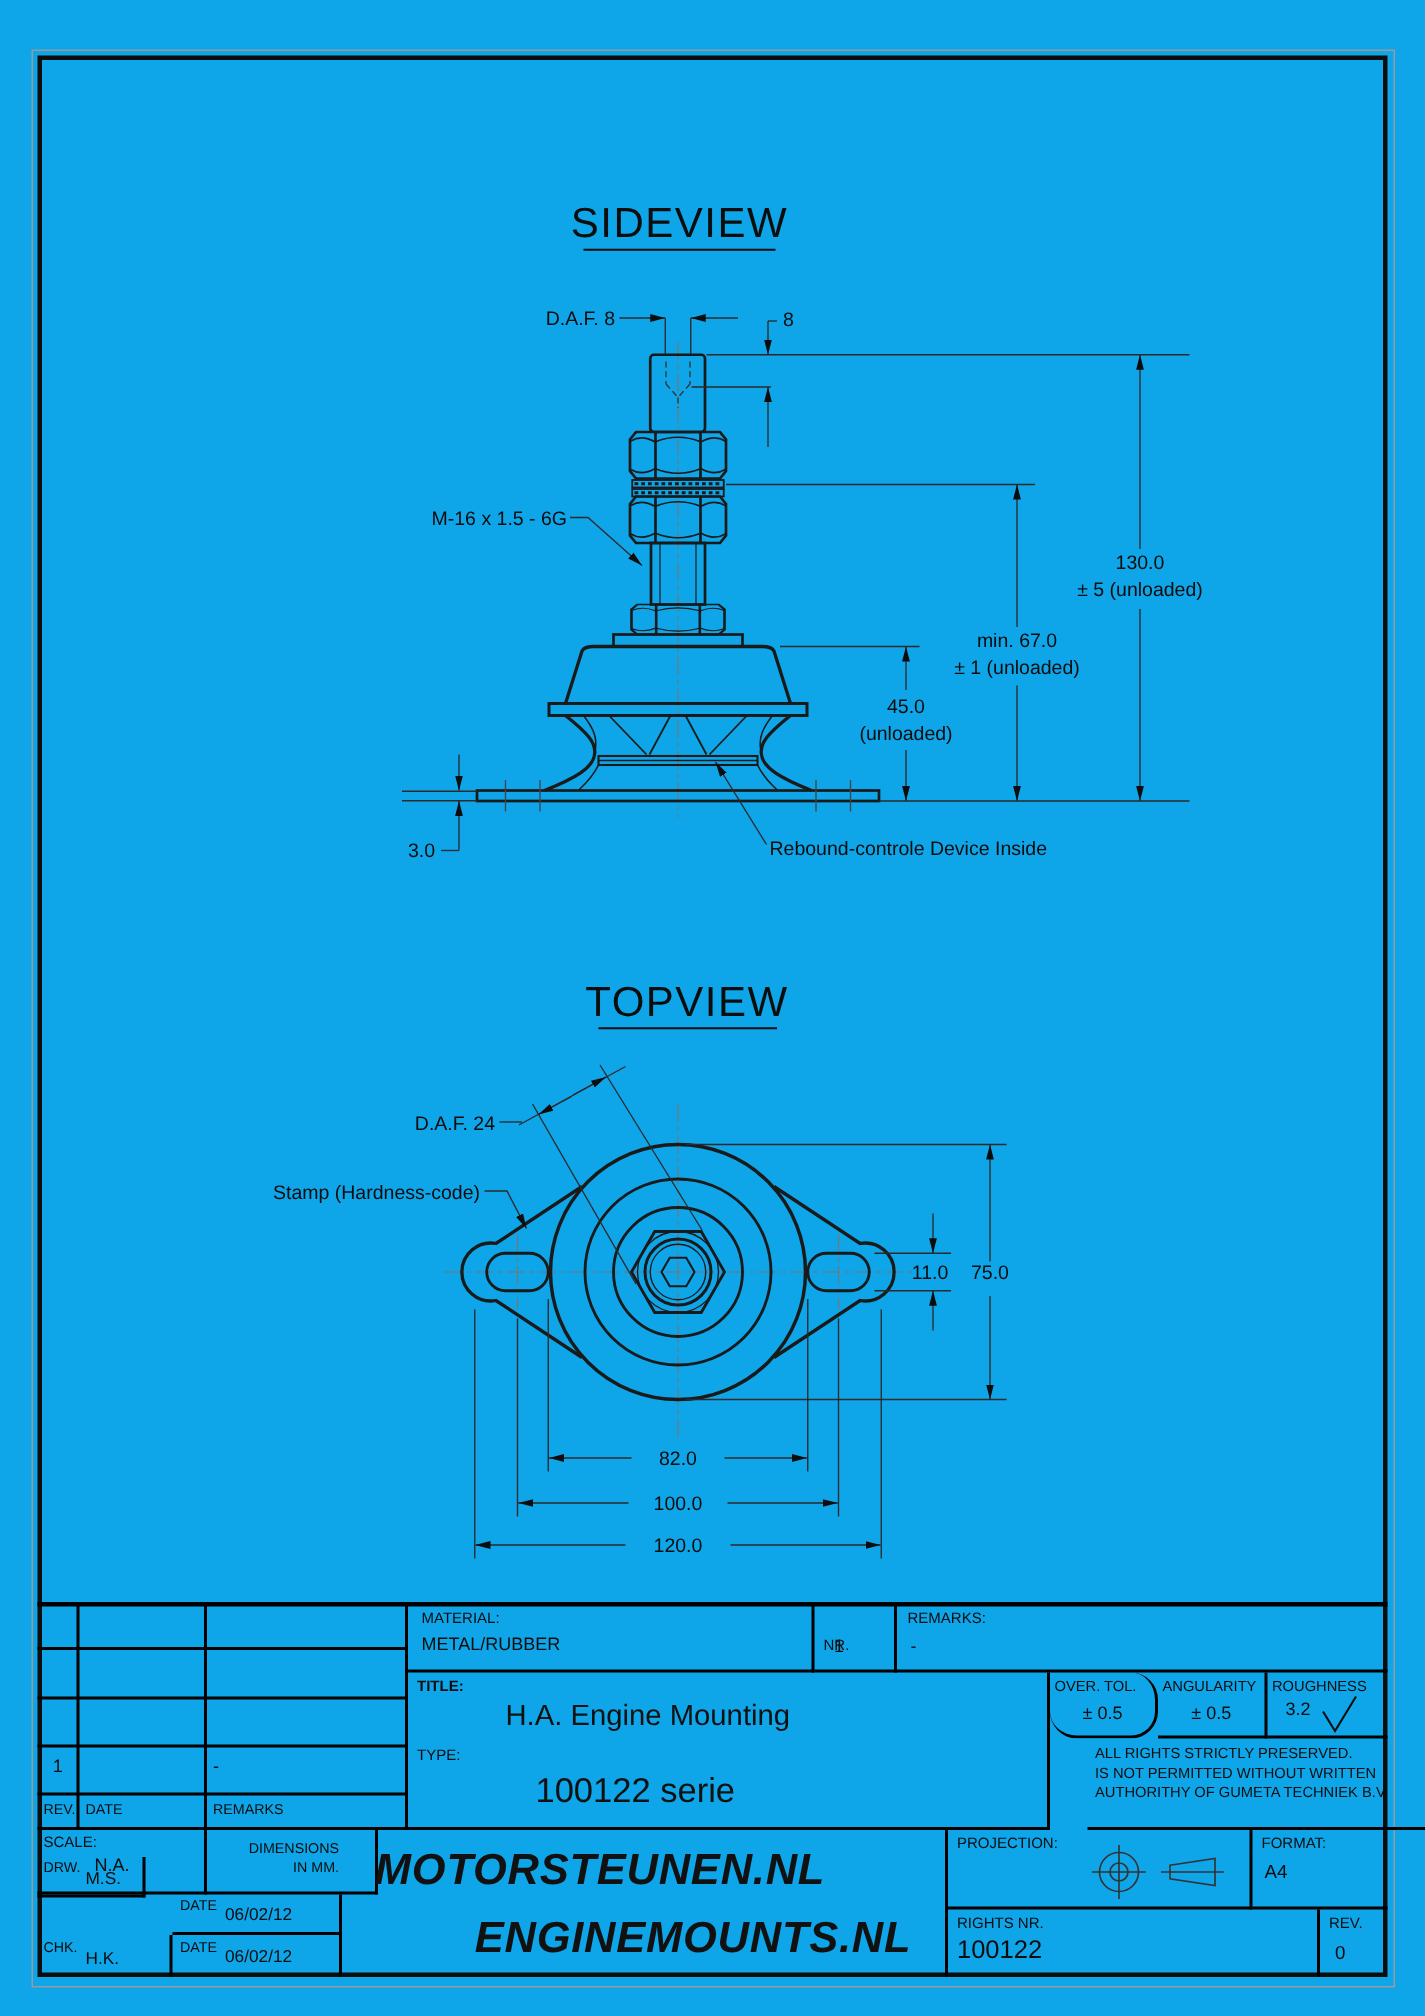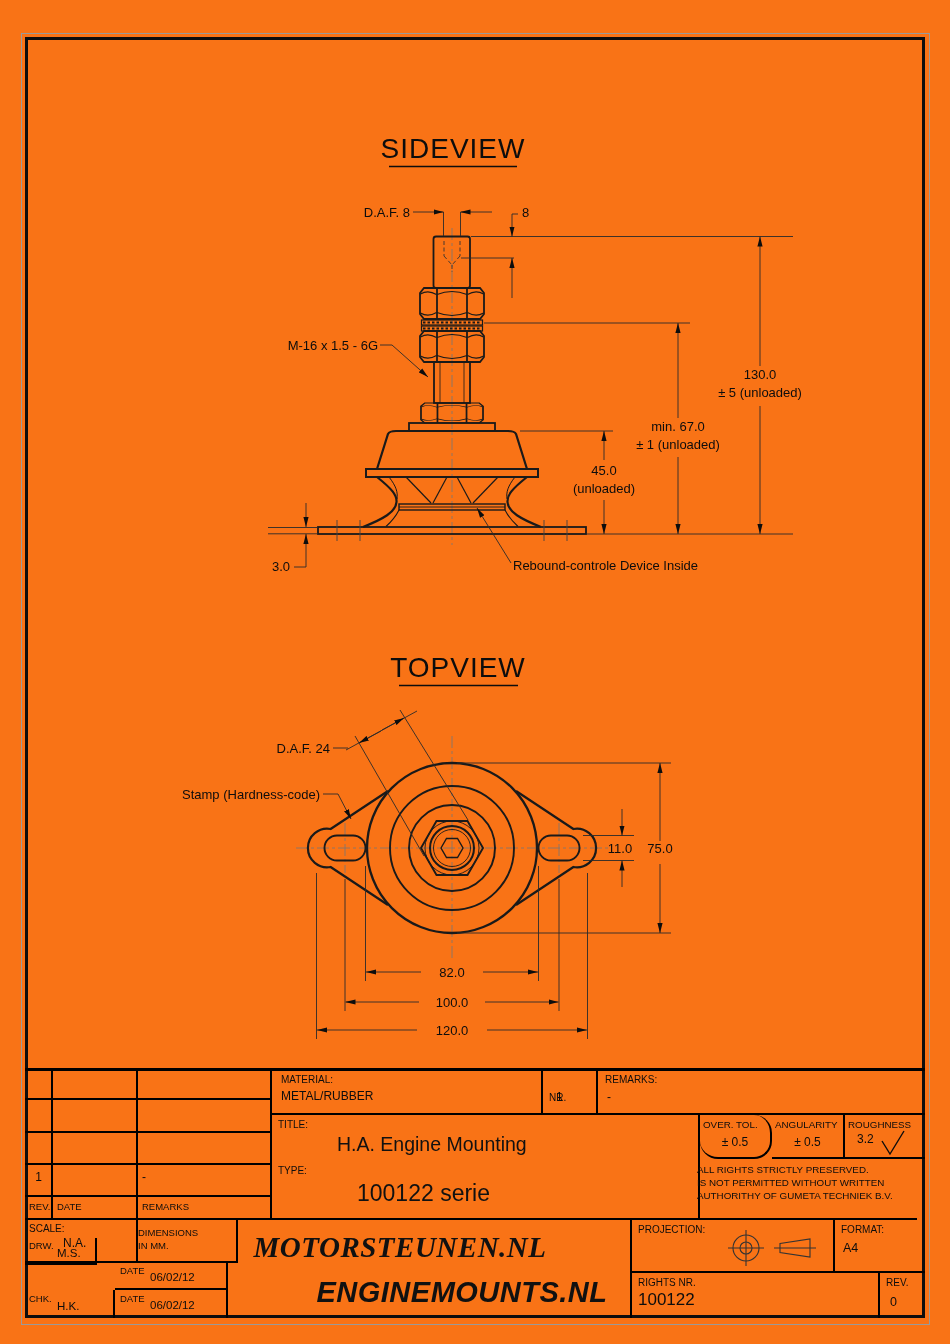--- a/index.html
+++ b/index.html
@@ -1,16 +1,16 @@
 <!DOCTYPE html>
 <html><head>
 <meta charset="utf-8">
 <style>
   html,body { margin:0; padding:0; background:#fff; }
-  .sheet { position:relative; width:950px; height:1344px; background:#f97316;
+  .sheet { position:relative; width:950px; height:1344px; background:#0ea5e9;
            font-family:"Liberation Sans", sans-serif; color:#111; overflow:hidden; }
   .outer-frame { position:absolute; left:21px; top:33px; width:907px; height:1290px;
                  border:1px solid #9a9a9a; }
   .frame { position:absolute; left:25px; top:37px; width:900px; height:1281px;
            border:3px solid #0d0d0d; box-sizing:border-box; }
   svg.drawing { position:absolute; left:0; top:0; }
   svg.drawing text { fill:#0d0d0d; }
   .dimtxt { font-size:13px; }
   .viewtitle { font-size:28px; letter-spacing:1px; }
 
@@ -271,21 +271,21 @@
   <div class="cell bR bB" style="left:543px; top:1070px; width:55px; height:45px;">
     <div class="lbl" style="left:6px; top:4px;margin-top:18px;">NR.</div>
     <div class="val" style="left:13px; top:20px;">1</div>
   </div>
   <div class="cell bB" style="left:598px; top:1070px; width:327px; height:45px;">
     <div class="lbl" style="left:7px; top:4px;">REMARKS:</div>
     <div class="val" style="left:9px; top:20px;">-</div>
   </div>
 
   <div class="cell bR bB" style="left:272px; top:1115px; width:428px; height:105px;">
-    <div class="lbl" style="left:6px; top:4px;">TITLE:</div>
+    <div class="lbl" style="left:6px; top:4px;font-weight:bold;">TITLE:</div>
     <div class="bigtitle" style="left:65px; top:18px;">H.A. Engine Mounting</div>
     <div class="lbl" style="left:6px; top:50px;">TYPE:</div>
     <div class="typetitle" style="left:85px; top:65px;">100122 serie</div>
   </div>
 
   <div class="cell bR bB" style="left:700px; top:1115px; width:72px; height:44px;border-radius:18px;">
     <div class="lbl" style="left:3px; top:4px; font-size:9.8px;">OVER. TOL.</div>
     <div class="val" style="left:0; top:20px; width:70px; text-align:center;">± 0.5</div>
   </div>
   <div class="cell bR bB" style="left:772px; top:1115px; width:73px; height:44px;">
@@ -293,33 +293,33 @@
     <div class="val" style="left:0; top:20px; width:71px; text-align:center;">± 0.5</div>
   </div>
   <div class="cell bB" style="left:845px; top:1115px; width:80px; height:44px;">
     <div class="lbl" style="left:3px; top:4px; font-size:9.8px;">ROUGHNESS</div>
     <div class="val" style="left:12px; top:17px;">3.2</div>
     <svg style="position:absolute; left:35px; top:15px;" width="28" height="26" viewBox="0 0 28 26">
       <path d="M2,11 L10,24 L24,1" stroke="#0d0d0d" stroke-width="1.4" fill="none"></path>
     </svg>
   </div>
 
-  <div class="cell bB" style="left:692px; top:1159px; width:225px; height:61px;padding-left:16px;">
+  <div class="cell bB" style="left:725px; top:1159px; width:225px; height:61px;padding-left:16px;">
     <div class="rights" style="left:5px; top:5px;">
       <div>ALL RIGHTS STRICTLY PRESERVED.</div>
       <div>IS NOT PERMITTED WITHOUT WRITTEN</div>
       <div>AUTHORITHY OF GUMETA TECHNIEK B.V.</div>
     </div>
   </div>
 
   <div class="cell bR bB" style="left:25px; top:1220px; width:113px; height:43px;">
     <div class="lbl" style="left:4px; top:3px;">SCALE:</div>
     <div class="val" style="left:38px; top:16px;">N.A.</div>
   </div>
-  <div class="cell bR bB" style="left:138px; top:1220px; width:100px; height:43px; text-align:left;">
+  <div class="cell bR bB" style="left:138px; top:1220px; width:114px; height:43px; text-align:right;">
     <div class="lbl small9" style="left:0; top:7px; width:88px;">DIMENSIONS</div>
     <div class="lbl small9" style="left:0; top:20px; width:88px;">IN MM.</div>
   </div>
   <div class="cell bR bB" style="left:25px; top:1238px; width:72px; height:27px;padding-left:36px;">
     <div class="lbl small9" style="left:4px; top:2px;">DRW.</div>
     <div class="val" style="left:32px; top:9px; font-size:11.5px;">M.S.</div>
   </div>
   <div class="cell bR bB" style="left:115px; top:1263px; width:113px; height:27px;">
     <div class="lbl small9" style="left:5px; top:2px;">DATE</div>
     <div class="val" style="left:35px; top:8px; font-size:11.5px;">06/02/12</div>
@@ -327,21 +327,21 @@
   <div class="cell bR" style="left:25px; top:1290px; width:90px; height:28px;">
     <div class="lbl small9" style="left:4px; top:3px;">CHK.</div>
     <div class="val" style="left:32px; top:10px; font-size:11.5px;">H.K.</div>
   </div>
   <div class="cell bR" style="left:115px; top:1290px; width:113px; height:28px;">
     <div class="lbl small9" style="left:5px; top:3px;">DATE</div>
     <div class="val" style="left:35px; top:9px; font-size:11.5px;">06/02/12</div>
   </div>
 
   <div class="cell bR" style="left:228px; top:1220px; width:404px; height:98px;">
-    <div class="logo" style="left:0; top:11px; width:432px; text-align:center; padding-right:88px; box-sizing:border-box;font-family:Liberation Serif, serif;">MOTORSTEUNEN.NL</div>
+    <div class="logo" style="left:0; top:11px; width:432px; text-align:center; padding-right:88px; box-sizing:border-box;">MOTORSTEUNEN.NL</div>
     <div class="logo" style="left:0; top:56px; width:404px; text-align:center; padding-left:64px; box-sizing:border-box;">ENGINEMOUNTS.NL</div>
   </div>
 
   <div class="cell bR bB" style="left:632px; top:1220px; width:203px; height:53px;">
     <div class="lbl" style="left:6px; top:4px;">PROJECTION:</div>
     <svg style="position:absolute; left:88px; top:8px;" width="110" height="40" viewBox="0 0 110 40">
       <g stroke="#333" stroke-width="1.1" fill="none">
         <circle cx="26" cy="20" r="13"></circle>
         <circle cx="26" cy="20" r="6"></circle>
         <line x1="8" y1="20" x2="44" y2="20"></line>

